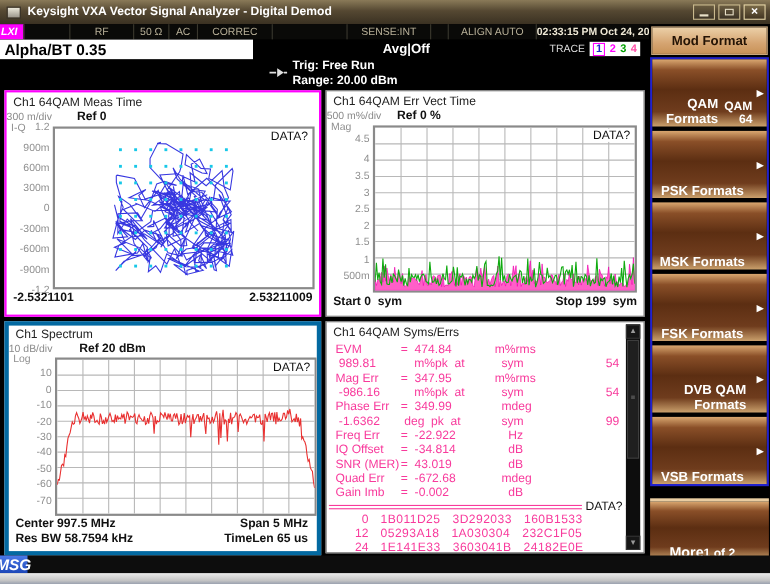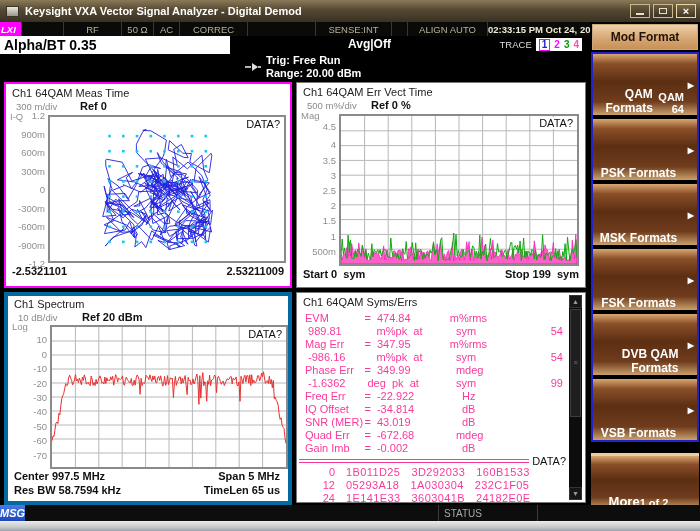--- a/index.html
+++ b/index.html
@@ -46,21 +46,21 @@
 
   
   .main{position:absolute;left:0;top:80px;width:590px;height:425px;background:#000}
   .panel{position:absolute;background:#fff;overflow:hidden}
   .tl{left:4px;top:2px;width:288px;height:206px;border:2px solid #ff00ff}
   .tr{left:296px;top:2px;width:290px;height:206px;border:1px solid #777}
   .bl{left:4px;top:212px;width:288px;height:213px;border:4px solid #0369a1}
   .br{left:296px;top:212px;width:290px;height:211px;border:1px solid #777}
   .ptitle{font-size:11px;color:#222;padding:3px 0 0 6px;height:16px}
   .bl .ptitle{height:15px;padding-top:2px}
-  .pscale{display:flex;align-items:baseline;height:15px;padding-left:10px}
+  .pscale{display:flex;align-items:baseline;height:15px;padding-left:0}
   .bl .pscale{height:14px}
   .scale{font-size:9.5px;color:#8a8a8a;min-width:64px}
   .ref{font-size:11px;font-weight:bold;color:#111}
   .plotwrap{display:flex;padding-left:2px}
   .gutter{position:relative;width:40px;flex:none}
   .tl .gutter{height:148px}.tr .gutter{height:152px}.bl .gutter{height:144px}
   .tick{position:absolute;right:3px;font-size:9.5px;color:#8f8f8f;line-height:11px;white-space:nowrap}
   .axis{position:absolute;left:2px;top:-4px;font-size:9.5px;color:#8f8f8f}
   .plot{position:relative;border:2px solid #8a8a8a;background:#fff;flex:none}
   .tl .plot{width:238px;height:148px}
@@ -104,21 +104,21 @@
     align-items:flex-end;padding-right:13px;text-align:right;cursor:default}
   .btngroup .sbtn:last-child{margin-bottom:0}
   .sbtn .arr{position:absolute;right:3px;top:50%;transform:translateY(-50%);font-size:8px}
   .sbtn .sub{font-size:11px}
   .morebtn{position:absolute;left:1px;top:431px;width:108px;height:56px;margin:0;
     border-top:3px solid #e9cda2}
   .morebtn .sub{font-size:11px}
 
   
   .footer{position:absolute;left:0;top:505px;width:700px;height:16px;background:#0d0d0d;display:flex;align-items:stretch}
-  .msg{width:25px;background:linear-gradient(180deg,#4a79e8,#1d47b8);color:#fff;font-size:11px;font-weight:bold;
+  .msg{width:25px;background:linear-gradient(180deg,#4a79e8,#1d47b8);color:#fff;font-size:14px;font-weight:bold;
     font-style:italic;display:flex;align-items:center;justify-content:center}
   .statuswrap{position:absolute;left:438px;top:0;height:16px;width:100px;border-left:1px solid #3a3a3a;
     border-right:1px solid #3a3a3a;display:flex;align-items:center;padding-left:5px;color:#a8a8a8;font-size:10px}
   .bottomstrip{position:absolute;left:0;top:521px;width:700px;height:10px;
     background:linear-gradient(180deg,#ececec,#c6c6c6 65%,#99a0ae)}
 </style>
 </head>
 <body>
 
 <div class="app">
@@ -428,16 +428,15 @@
       </div>
     </div>
     <div class="sbtn morebtn">
       <div style="font-size:13px">More</div>
       <div class="sub">1 of 2</div>
     </div>
   </div>
 
   <div class="footer">
     <span class="msg">MSG</span>
-    <span class="statuswrap">STATUS</span>
   </div>
   <div class="bottomstrip"></div>
 </div>
 
 </body></html>

